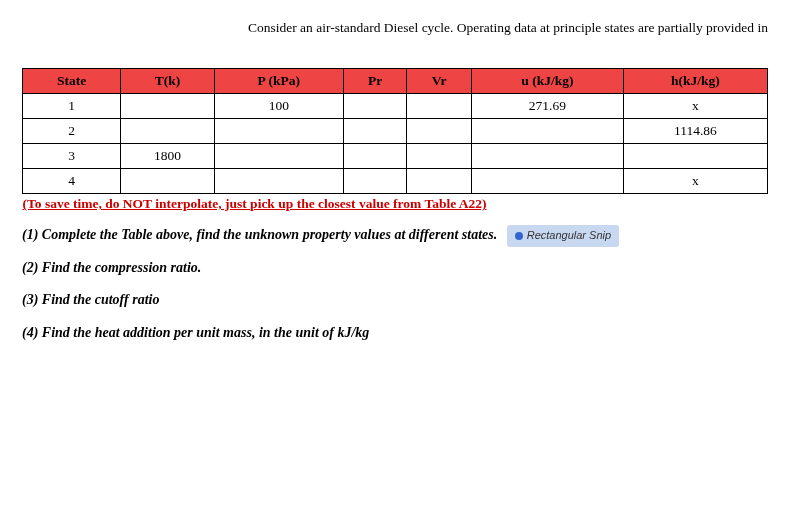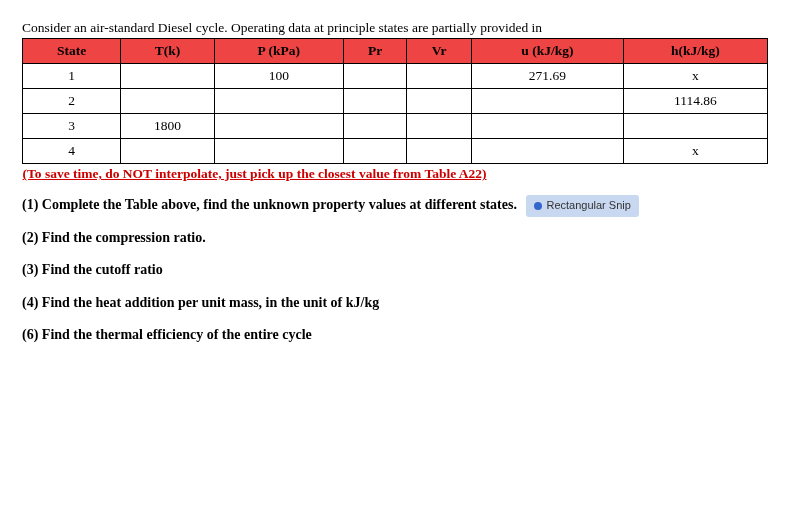--- a/index.html
+++ b/index.html
@@ -8,21 +8,22 @@
       font-size: 14px;
       background: #ffffff;
       color: #000000;
       width: 790px;
       min-height: 517px;
       padding: 18px 22px 18px 22px;
     }
     .intro-text {
       font-size: 13.5px;
       line-height: 1.5;
-      margin-bottom: 0;
+      margin-bottom: 30px;
+      text-align: right;
     }
     table {
       border-collapse: collapse;
       width: 100%;
       margin-bottom: 6px;
       font-size: 13.5px;
     }
     table th, table td {
       border: 1px solid #000;
       text-align: center;
@@ -37,20 +38,21 @@
       text-align: left;
       padding: 2px 0;
     }
     .note-link {
       color: #cc0000;
       font-weight: bold;
       text-decoration: underline;
     }
     .questions {
       margin-top: 10px;
+      font-style: italic;
     }
     .question {
       margin-bottom: 10px;
       font-size: 14px;
       line-height: 1.6;
       font-weight: bold;
     }
     .question span.underlined {
       text-decoration: underline;
     }
@@ -166,18 +168,14 @@
     <span>(3)</span>
     <span>Find the cutoff ratio</span>
   </div>
 
   <div class="question">
     <span>(4)</span>
     <span>Find the heat addition per unit mass, in the unit of kJ/kg</span>
   </div>
 
 
-  <div class="question">
-    <span>(6)</span>
-    <span>Find the thermal efficiency of the entire cycle</span>
-  </div>
 
 </div>
 
 </body></html>

